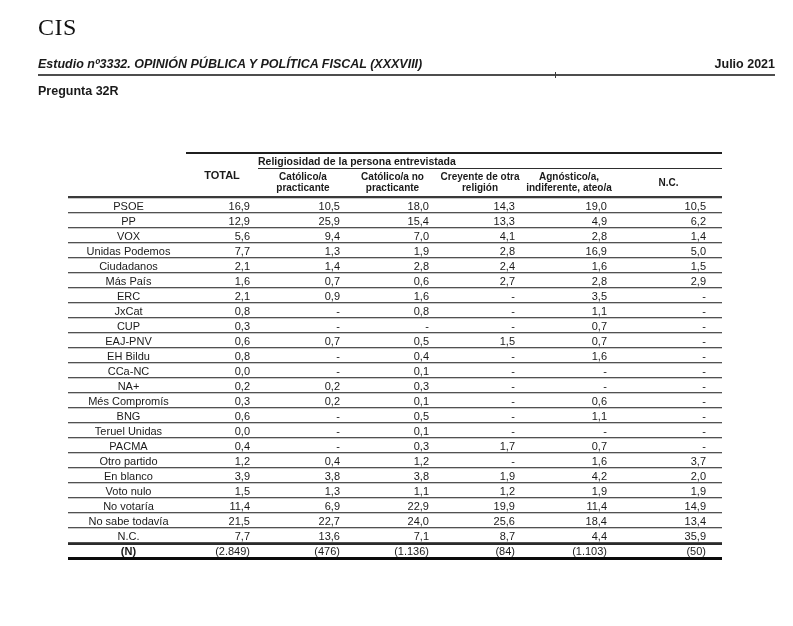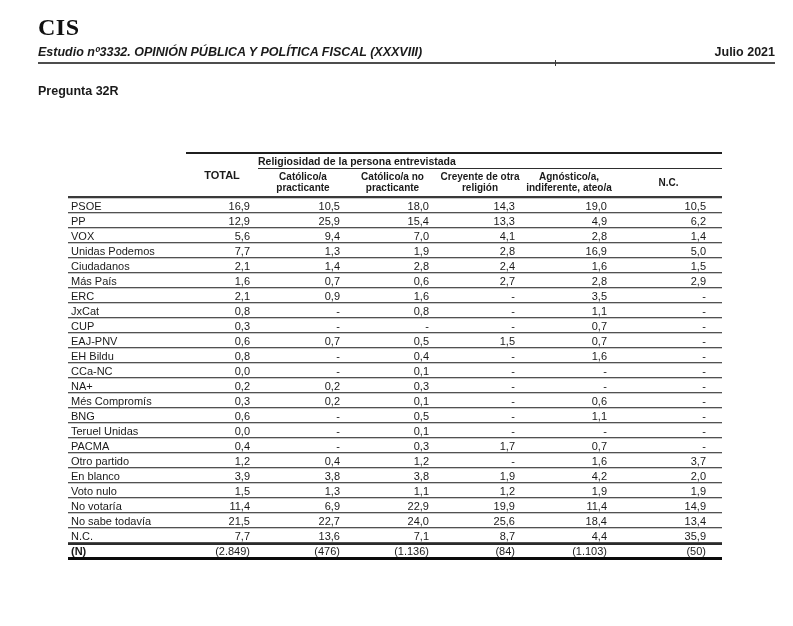--- a/index.html
+++ b/index.html
@@ -5,24 +5,24 @@
   * { margin:0; padding:0; box-sizing:border-box; }
   html,body { background:#e8e8e8; }
   .page {
     position:relative; width:793px; height:626px; background:#ffffff;
     font-family:"Liberation Sans", sans-serif; color:#1a1a1a; overflow:hidden;
     margin:0 auto;
   }
   
   .hdr { position:absolute; left:38px; top:14px; width:737px; }
   .logo {
-    font-family:"Liberation Serif", serif; font-weight:bold;
+    font-family:"Liberation Serif", serif; font-weight:normal;
     font-size:24px; letter-spacing:0.5px; color:#111;
   }
-  .study-row { display:flex; justify-content:space-between; margin-top:4px;gap:16px; }
+  .study-row { display:flex; justify-content:space-between; margin-top:16px;gap:16px; }
   .study { font-size:12.5px; font-weight:bold; font-style:italic; }
   .pdate { font-size:12.5px; font-weight:bold; }
   .rule { position:relative; margin-top:3px; border-top:2px solid #4d4d4d; height:0; }
   .rule-tick { position:absolute; left:517px; top:-4px; width:1px; height:6px; background:#3a3a3a; }
   
   .q { position:absolute; left:38px; top:84px; width:737px; }
   .qnum { font-size:12.5px; font-weight:bold; margin-bottom:12px; }
   .qtext { font-size:12.5px; line-height:18.5px; }
   .qbold { font-weight:bold; }
   
@@ -40,21 +40,21 @@
     font-size:10.5px; padding:0 0 1px 0;
   }
   th.cat {
     border-bottom:2px solid #3a3a3a; height:28px; vertical-align:middle;
     text-align:center; font-size:10px; line-height:11px; padding:2px 1px 3px 1px;
   }
   tbody td {
     border-top:1px solid #c8c8c8; border-bottom:1px solid #515151;
     height:15px; vertical-align:middle; padding:0;
   }
-  td.lbl { text-align:left; padding-left:3px; }
+  td.lbl { text-align:center; padding-left:3px; }
   td.num { text-align:right; padding-right:8px; }
   td.num:last-child { padding-right:16px; }
   tr.nrow td { border-top:2px solid #2b2b2b; border-bottom:3px solid #0a0a0a; }
   tr.nrow td.lbl { font-weight:bold; }
 </style>
 </head>
 <body>
 
 <div class="page">
 

